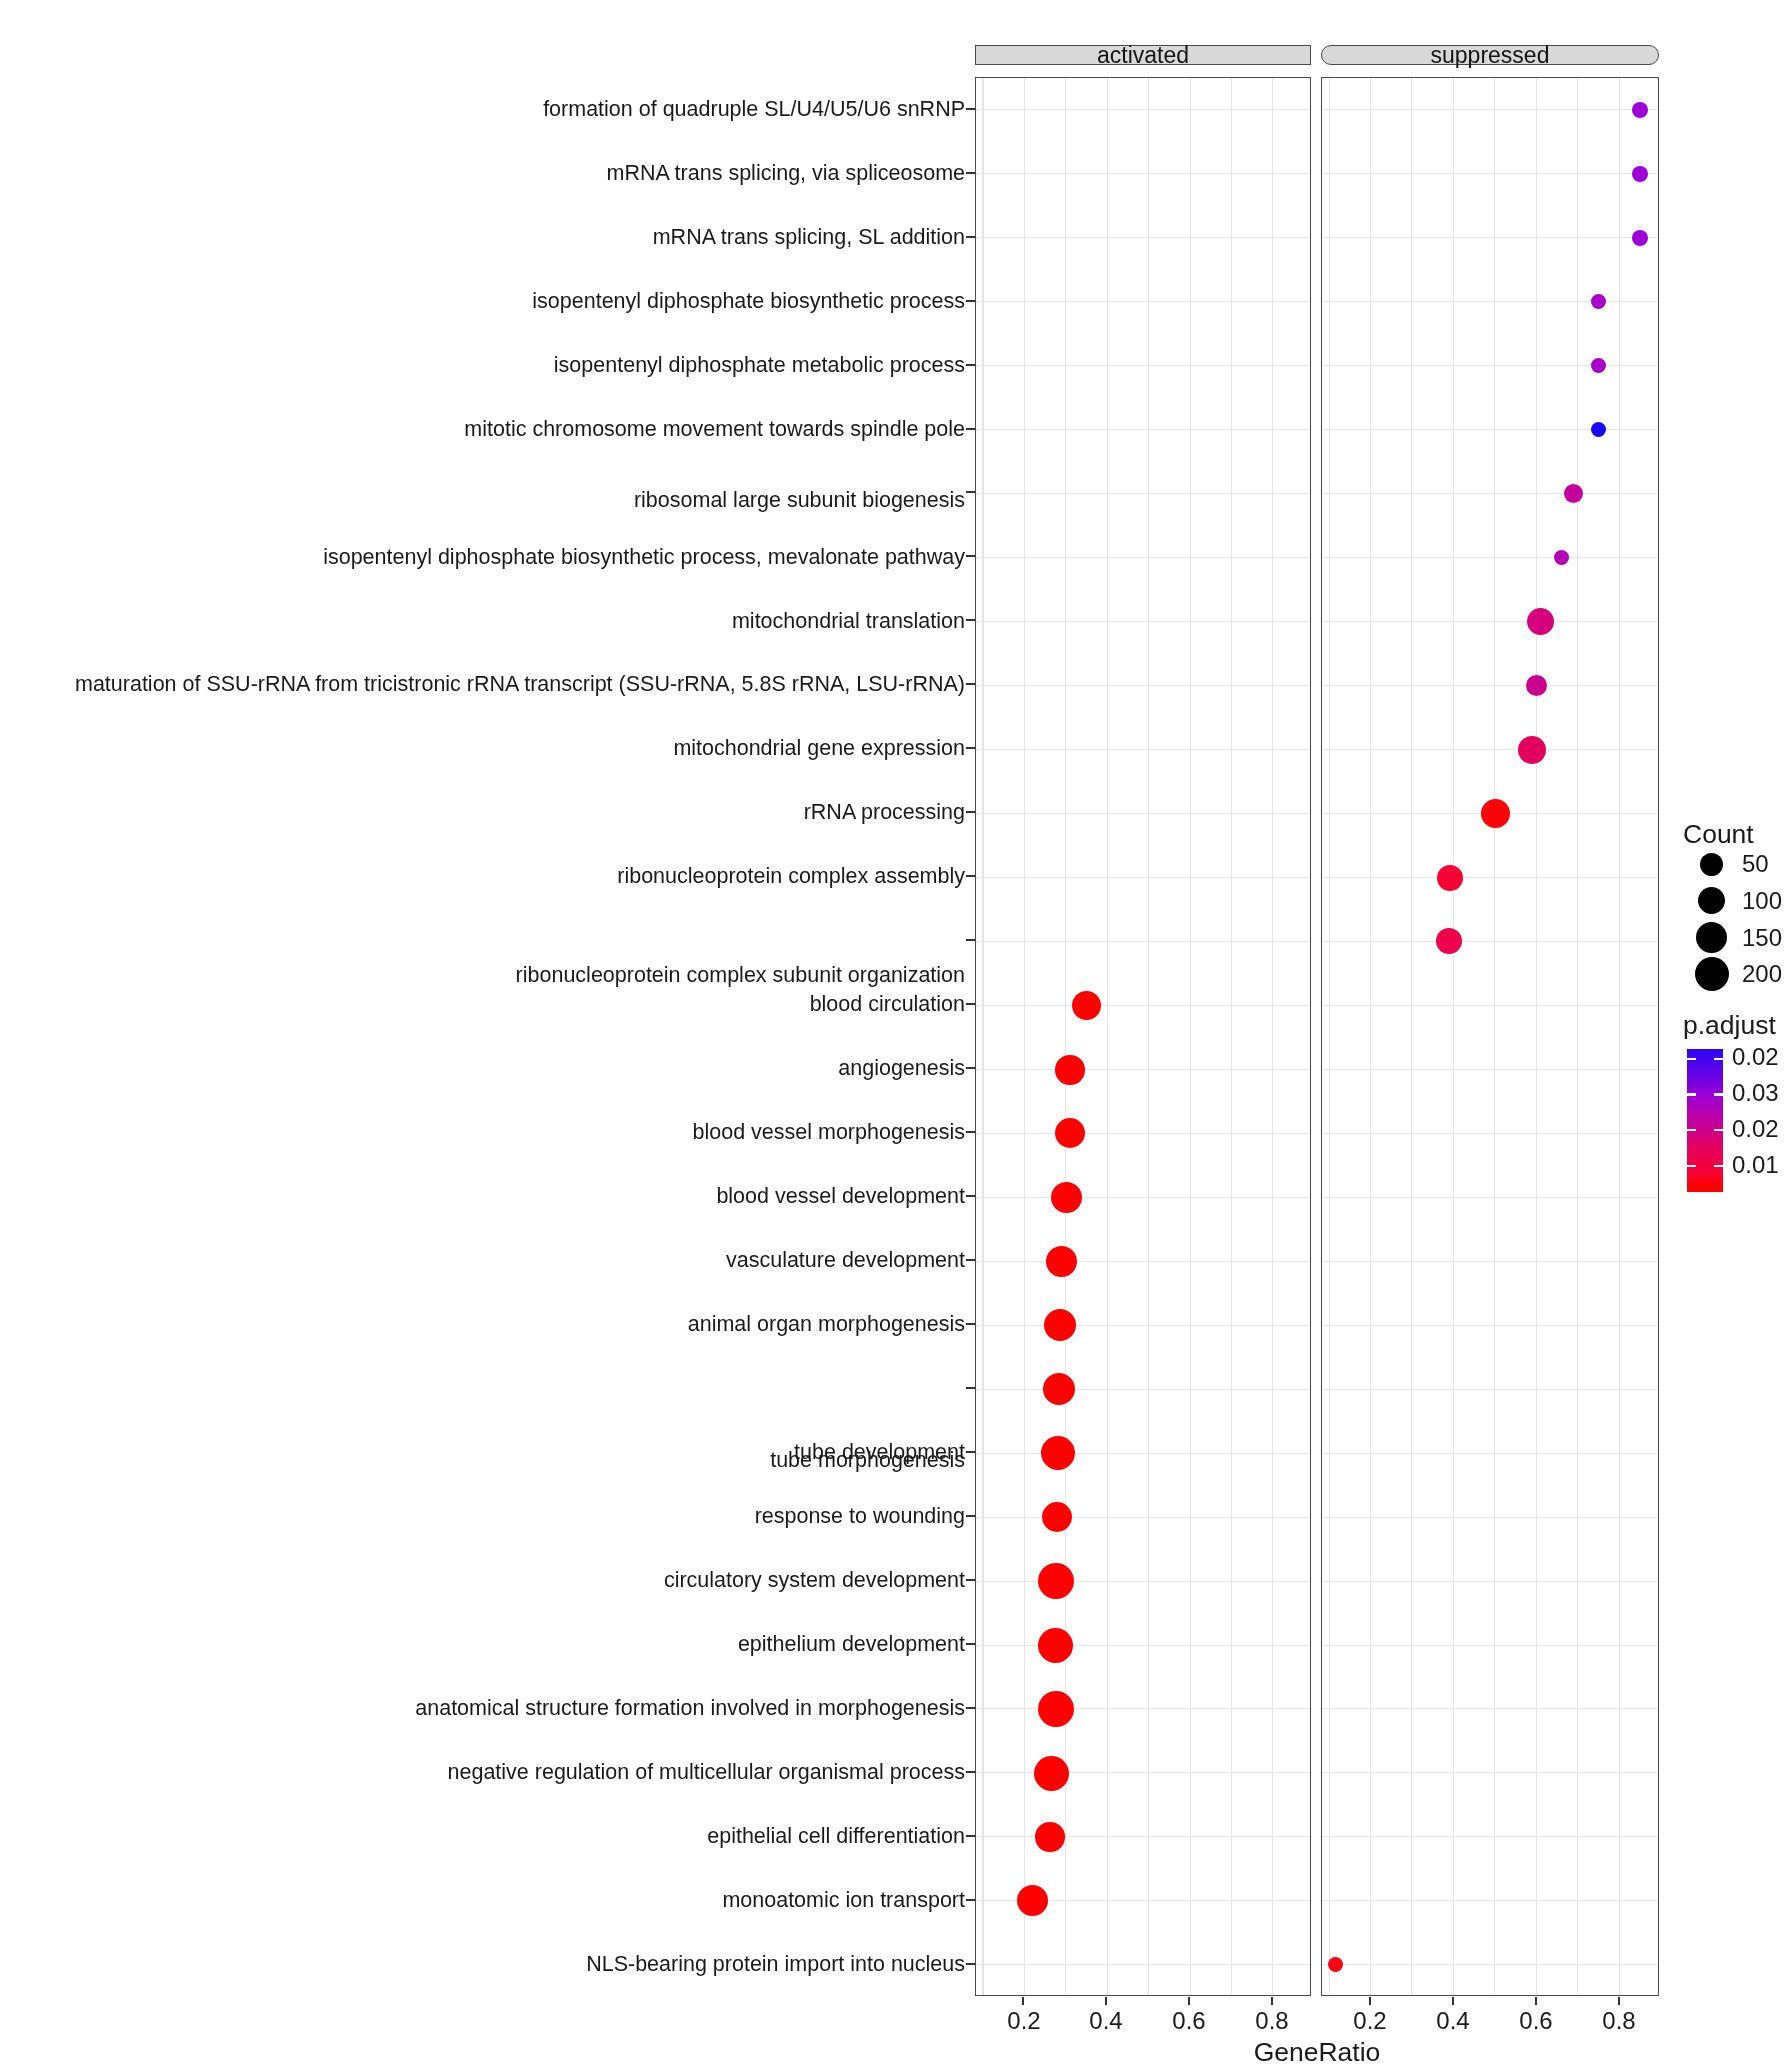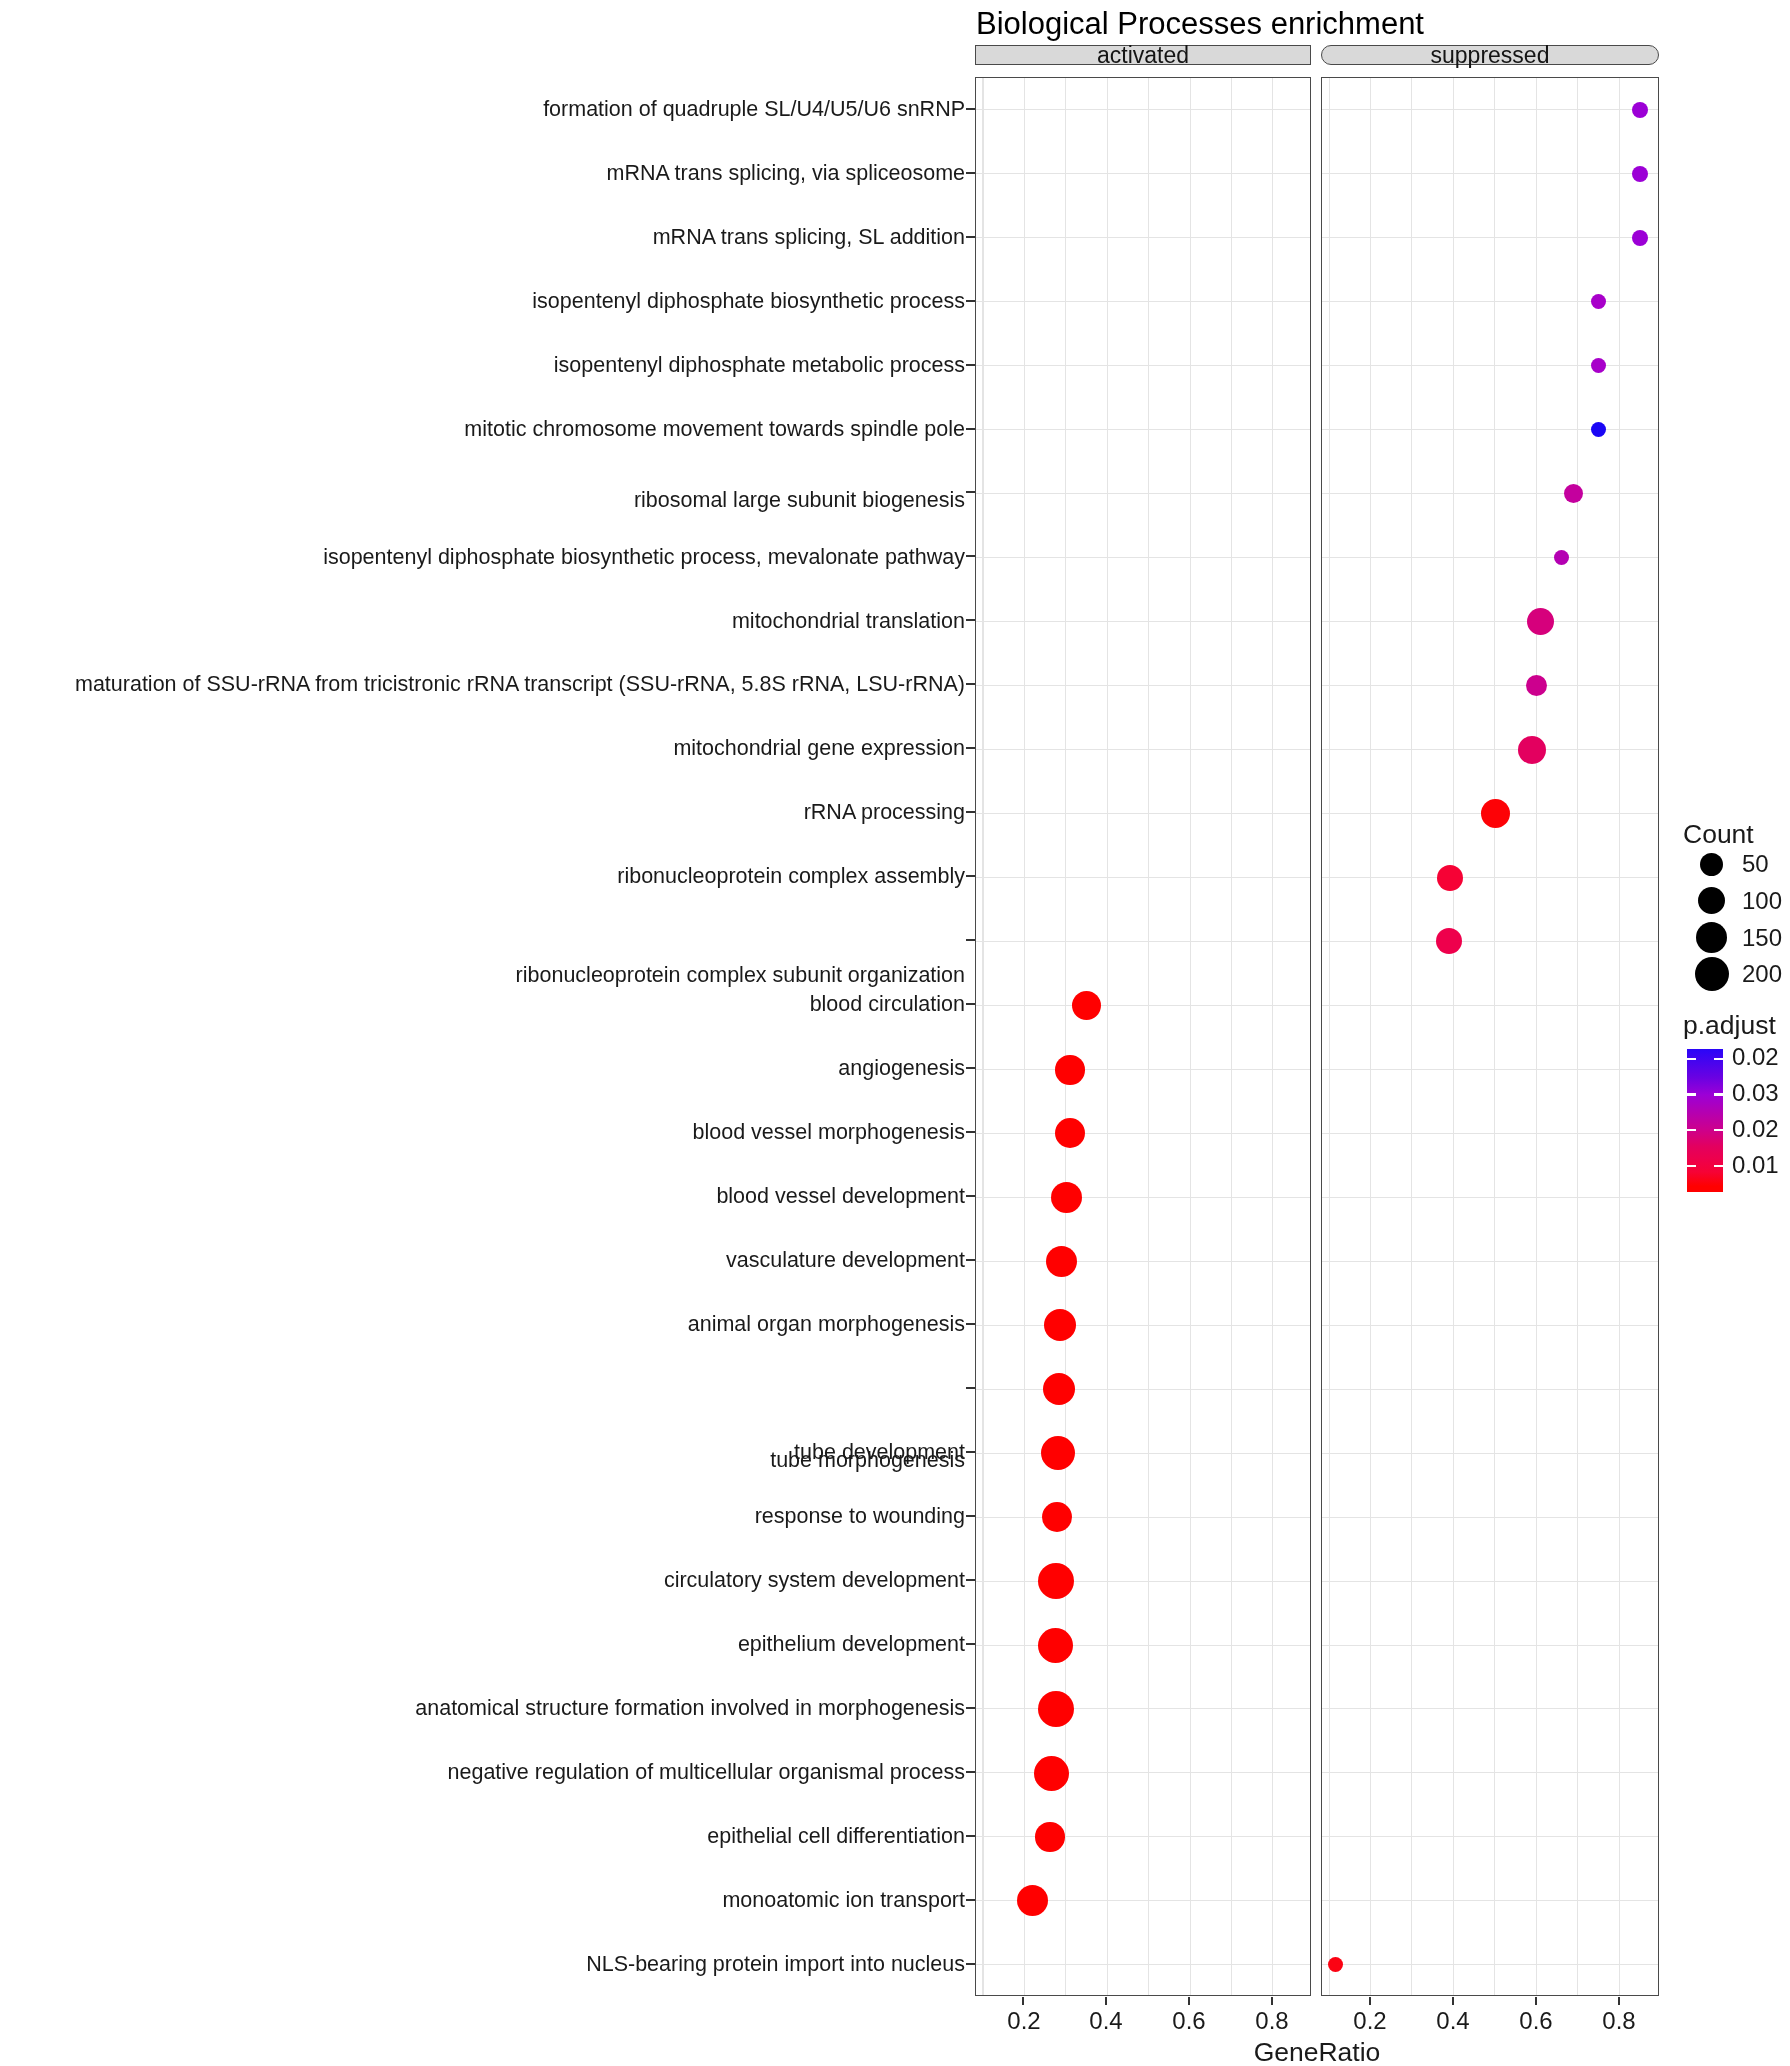--- a/index.html
+++ b/index.html
@@ -25,21 +25,20 @@
   #colorbar{position:absolute;left:1687px;top:1049px;width:36px;height:143px;
     background:linear-gradient(180deg,#2a06f8 0%,#6a02e2 20%,#9c00d6 32%,#b400b2 44%,
       #cc008e 56%,#e3005f 68%,#ee004c 77%,#f60235 86%,#ff0000 96%,#ff0000 100%);}
   .cbar-tick{position:absolute;height:2.2px;width:9.3px;background:#fff;}
   .cbar-label{position:absolute;left:1732px;transform:translateY(-50%);font-size:24px;}
 </style>
 </head>
 <body>
 
 <div id="chart">
-  <div id="plot-title">Biological Processes enrichment</div>
 
   <div class="strip" style="left:975px;width:336px;">
     <span>activated</span>
   </div>
   <div class="strip" style="left:1321px;width:338px;border-radius:11px;">
     <span>suppressed</span>
   </div>
 
   <div class="panel" id="panel-activated" style="left:975px;width:336px;">
       <div class="gl" style="left: 0px; right: 0px; height: 1.4px; top: 31px;"></div>

